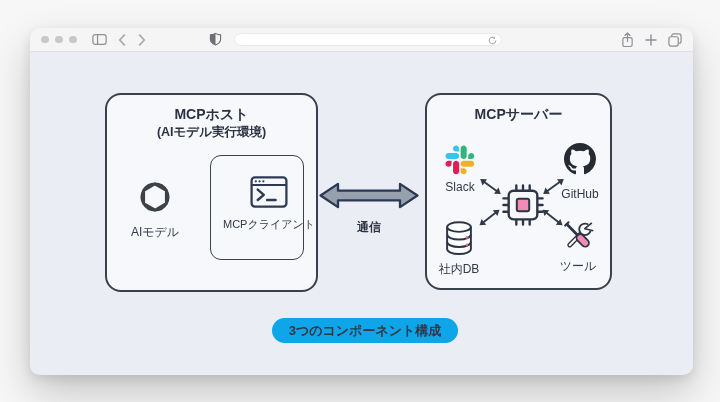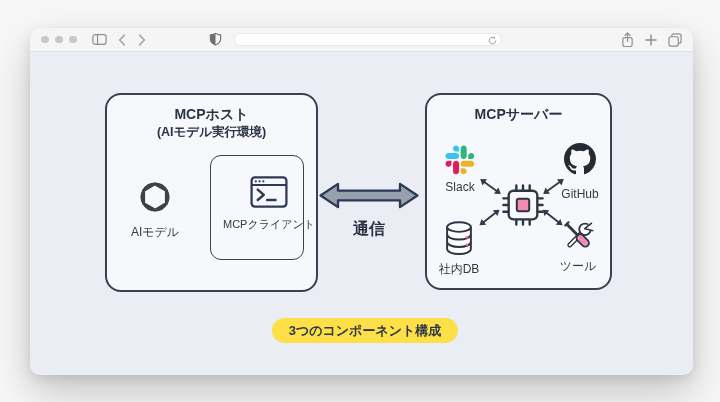--- a/index.html
+++ b/index.html
@@ -40,37 +40,37 @@
   .node .lbl { font-size:12px; font-weight:500; color:#333a46; white-space:nowrap; }
 
   .ai-node { left:14px; top:84px; width:68px; gap:9px; }
 
   .client-box { position:absolute; left:103px; top:60px; width:94px; height:105px;
     background:#f6f8fb; border:1.5px solid #39414f; border-radius:11px;
     display:flex; flex-direction:column; align-items:center; padding-top:20px; gap:9px;padding-left:24px; }
   .client-box .lbl { font-size:11px; font-weight:500; color:#333a46; white-space:nowrap; }
 
   .link-group { position:absolute; left:288px; top:128px; width:102px; text-align:center; }
-  .link-group .l1 { margin-top:4px; font-size:16px; font-weight:600; color:#2b3342; }
+  .link-group .l1 { margin-top:4px; font-size:12px; font-weight:600; color:#2b3342; }
   .link-group .l2 { font-size:12px; font-weight:500; color:#2b3342; }
 
   .srv-node-slack  { left:1px;   top:50px;  width:64px; gap:5px; }
   .srv-node-github { left:121px; top:48px;  width:64px; gap:12px; }
   .srv-node-db     { left:0;     top:125px; width:64px; gap:4px; }
   .srv-node-tools  { left:119px; top:124px; width:64px; gap:6px; }
   .chip-wrap { position:absolute; left:75px; top:89px; }
 
   .diag-arrow { position:absolute; width:27px; height:11px; }
   .da-slack  { left:50px;  top:86px;  transform:rotate(36deg); }
   .da-github { left:113px; top:86px;  transform:rotate(-36deg); }
   .da-db     { left:49px;  top:117px; transform:rotate(-38deg); }
   .da-tools  { left:112px; top:117px; transform:rotate(38deg); }
 
   .badge { position:absolute; left:242px; top:266px; width:186px; height:25px;
-    background:#fde047; border-radius:13px; text-align:center; line-height:25px;
+    background:#0ea5e9; border-radius:13px; text-align:center; line-height:25px;
     font-size:13px; font-weight:600; color:#303847; }
 </style>
 </head>
 <body>
 
 <div class="window">
 
   <div class="toolbar">
     <span class="light"></span>
     <span class="light"></span>

